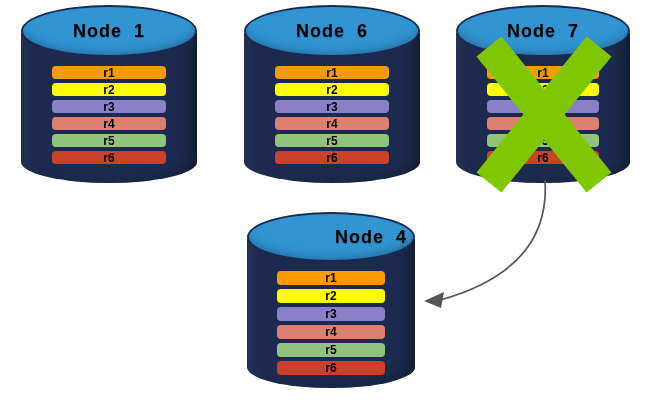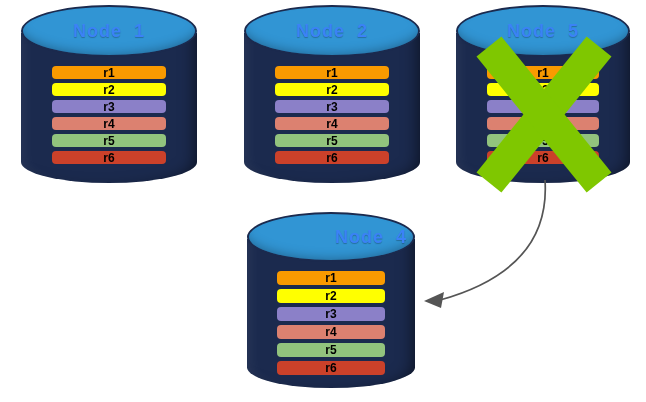--- a/index.html
+++ b/index.html
@@ -43,21 +43,21 @@
     border-radius: 50%;
     border: 2px solid #1b2a4e;
     box-sizing: border-box;
     box-shadow: inset 0 -6px 12px -6px rgba(0,0,0,.35);
   }
   .cyl-title {
     position: absolute;
     left: 0;
     width: 100%;
     text-align: center;
-    color: #3b82f6;
+    color: #000000;
     font-weight: bold;
     letter-spacing: 1px;
     text-shadow: 0 1px 1px rgba(0,0,0,.25);
     white-space: pre;
   }
 
   
   .rows {
     position: absolute;
     left: 0;
@@ -114,35 +114,35 @@
     <div class="row-bar" style="background:#8b80c8; height:13px; margin-bottom:4px; font-size:12px;">r3</div>
     <div class="row-bar" style="background:#dc8170; height:13px; margin-bottom:4px; font-size:12px;">r4</div>
     <div class="row-bar" style="background:#92c37d; height:13px; margin-bottom:4px; font-size:12px;">r5</div>
     <div class="row-bar" style="background:#cb412a; height:13px; font-size:12px;">r6</div>
   </div>
 </div>
 
 <div class="node" style="left:244px; top:5px; width:176px; height:178px;">
   <div class="cyl-body" style="top:28px; height:150px;"></div>
   <div class="cyl-top" style="top:0px; height:52px;"></div>
-  <div class="cyl-title" style="top:16px; font-size:18px;">Node  2</div>
+  <div class="cyl-title" style="top:16px; font-size:18px;">Node  6</div>
   <div class="rows" style="top:61px; padding:0 31px; box-sizing:border-box;">
     <div class="row-bar" style="background:#f99a00; height:13px; margin-bottom:4px; font-size:12px;">r1</div>
     <div class="row-bar" style="background:#ffff00; height:13px; margin-bottom:4px; font-size:12px;">r2</div>
     <div class="row-bar" style="background:#8b80c8; height:13px; margin-bottom:4px; font-size:12px;">r3</div>
     <div class="row-bar" style="background:#dc8170; height:13px; margin-bottom:4px; font-size:12px;">r4</div>
     <div class="row-bar" style="background:#92c37d; height:13px; margin-bottom:4px; font-size:12px;">r5</div>
     <div class="row-bar" style="background:#cb412a; height:13px; font-size:12px;">r6</div>
   </div>
 </div>
 
 <div class="node" style="left:456px; top:5px; width:174px; height:178px;">
   <div class="cyl-body" style="top:28px; height:150px;"></div>
   <div class="cyl-top" style="top:0px; height:52px;"></div>
-  <div class="cyl-title" style="top:16px; font-size:18px;">Node  5</div>
+  <div class="cyl-title" style="top:16px; font-size:18px;">Node  7</div>
   <div class="rows" style="top:61px; padding:0 31px; box-sizing:border-box;">
     <div class="row-bar" style="background:#f99a00; height:13px; margin-bottom:4px; font-size:12px;">r1</div>
     <div class="row-bar" style="background:#ffff00; height:13px; margin-bottom:4px; font-size:12px;">r2</div>
     <div class="row-bar" style="background:#8b80c8; height:13px; margin-bottom:4px; font-size:12px;">r3</div>
     <div class="row-bar" style="background:#dc8170; height:13px; margin-bottom:4px; font-size:12px;">r4</div>
     <div class="row-bar" style="background:#92c37d; height:13px; margin-bottom:4px; font-size:12px;">r5</div>
     <div class="row-bar" style="background:#cb412a; height:13px; font-size:12px;">r6</div>
   </div>
 </div>
 

